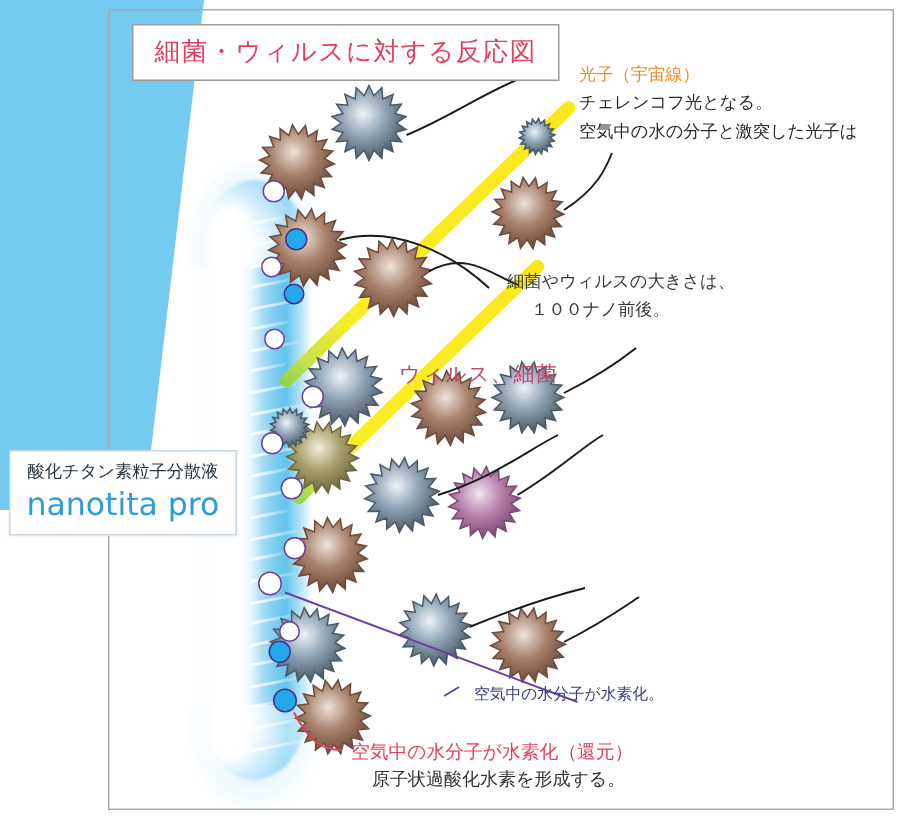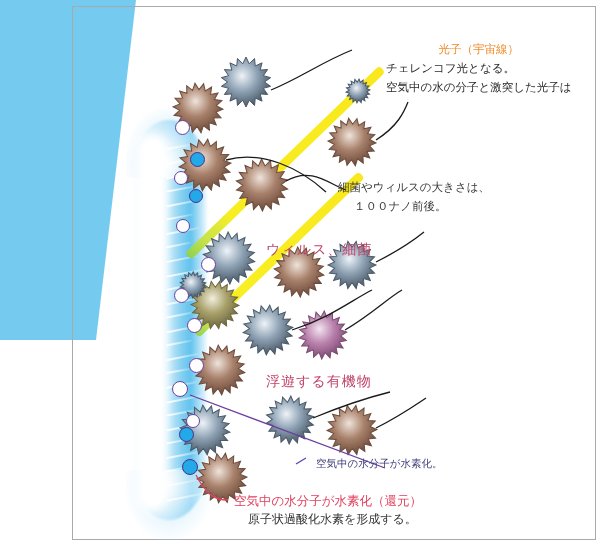--- a/index.html
+++ b/index.html
@@ -141,21 +141,21 @@
   .product-box .en {
     font-size: 21px;
     color: #2f9bdc;
     margin-top: 2px;
     letter-spacing: 0px;
     white-space: nowrap;
   }
 
   
   .anno { position: absolute; white-space: nowrap; }
-  .anno .head { font-size: 11.5px; line-height: 19px; text-align: center; }
+  .anno .head { font-size: 11.5px; line-height: 19px; }
   .anno .line { font-size: 11.5px; line-height: 19px; color: #2a2a2a; }
 
   .anno-photon { left: 386px; top: 40px; }
   .anno-photon .head { color: #f08a2a; }
 
   .anno-size { left: 338px; top: 178px; }
   .anno-size .line { color: #3a3a3a; }
   .anno-size .line.c { padding-left: 16px; }
 
   .lbl { position: absolute; white-space: nowrap; font-size: 14px; }
@@ -476,35 +476,39 @@
     <path d="M292,330 C330,318 352,300 372,290" fill="none" stroke="#1a1a1a" stroke-width="1.3"></path>
     <path d="M345,330 C372,314 388,298 402,290" fill="none" stroke="#1a1a1a" stroke-width="1.3"></path>
     <path d="M376,262 C400,250 414,240 424,232" fill="none" stroke="#1a1a1a" stroke-width="1.3"></path>
     <path d="M313,418 C342,406 366,398 390,392" fill="none" stroke="#1a1a1a" stroke-width="1.3"></path>
     <path d="M376,428 C400,416 414,406 426,398" fill="none" stroke="#1a1a1a" stroke-width="1.3"></path>
     <path d="M190,395 L385,468" fill="none" stroke="#6b3fa0" stroke-width="1.3"></path>
     <path d="M296,464 L306,458" fill="none" stroke="#5b3fbc" stroke-width="1.3"></path>
     <path d="M196,475 C206,494 214,500 228,500" fill="none" stroke="#e0405e" stroke-width="1.3"></path>
   </svg>
 
-
+  <div class="title-box">細菌・ウィルスに対する反応図</div>
+
+  <div class="product-box">
+    <div class="jp">酸化チタン素粒子分散液</div>
+    <div class="en">nanotita pro</div>
+  </div>
 
   <div class="anno anno-photon">
     <div class="head">光子（宇宙線）</div>
     <div class="line">チェレンコフ光となる。</div>
     <div class="line">空気中の水の分子と激突した光子は</div>
   </div>
 
   <div class="anno anno-size">
     <div class="line">細菌やウィルスの大きさは、</div>
     <div class="line c">１００ナノ前後。</div>
   </div>
 
   <div class="lbl lbl-virus">ウィルス、細菌</div>
-  <div class="lbl lbl-organic">浮遊する有機物</div>
 
   <div class="anno anno-oxy">
     <div class="line">空気中の水分子が水素化。</div>
   </div>
 
   <div class="anno anno-hyd">
     <div class="head">空気中の水分子が水素化（還元）</div>
     <div class="line">原子状過酸化水素を形成する。</div>
   </div>
 

